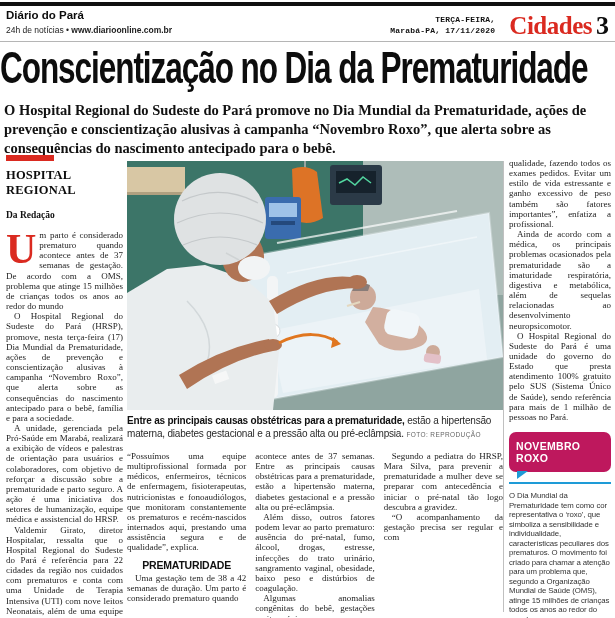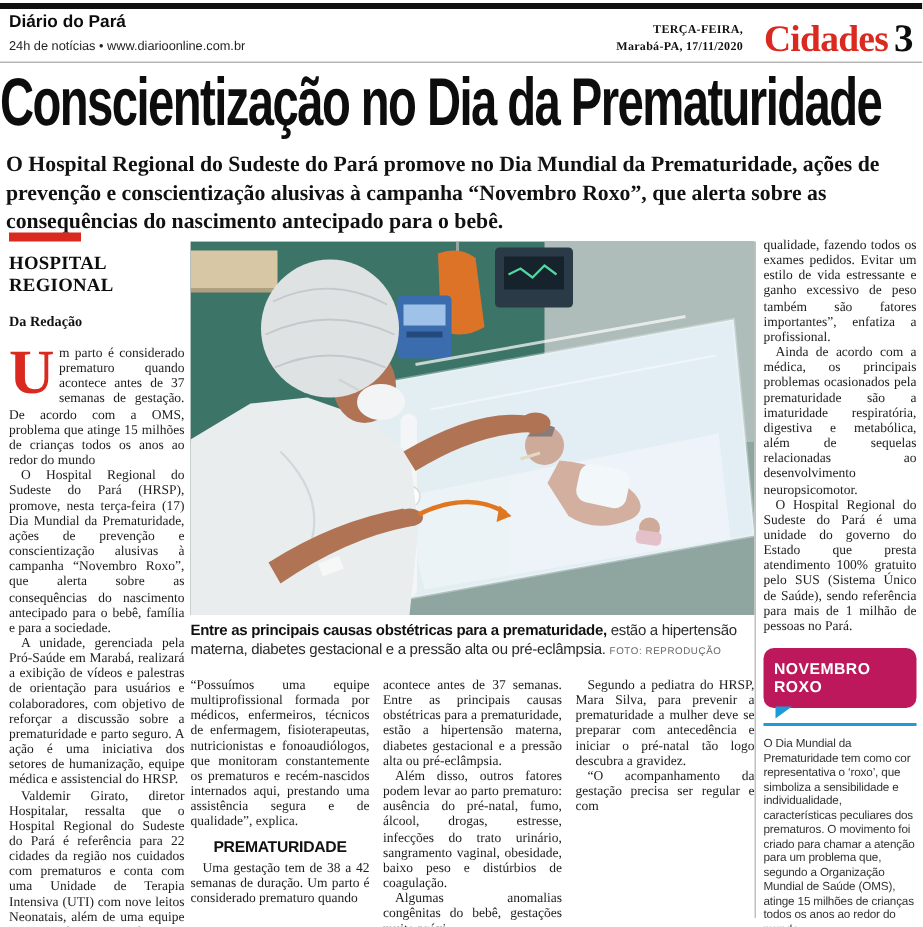--- a/index.html
+++ b/index.html
@@ -5,23 +5,23 @@
   html,body{margin:0;padding:0;width:615px;height:618px;background:#fff;}
   .page{position:relative;width:615px;height:618px;background:#fff;overflow:hidden;
         font-family:"Liberation Serif", serif;color:#1a1a1a;}
 
   
   .topbar{position:absolute;top:2px;left:0;width:615px;height:4px;background:#101010;}
   .masthead{position:absolute;top:9px;left:6px;width:603px;height:30px;
             display:flex;justify-content:space-between;align-items:flex-start;}
   .paper-name{font-family:"Liberation Sans",sans-serif;font-weight:bold;font-size:11.5px;color:#0c0c0c;line-height:1.2;}
   .tagline{font-family:"Liberation Sans",sans-serif;font-size:8.5px;color:#222;margin-top:2px;}
-  .tagline-url{font-weight:normal;}
+  .tagline-url{font-weight:bold;}
   .mh-right{display:flex;align-items:flex-start;gap:14px;}
-  .edition{font-family:Liberation Serif, serif;font-weight:bold;font-size:8px;color:#111;
+  .edition{font-family:Liberation Mono, monospace;font-weight:bold;font-size:8px;color:#111;
            text-align:right;line-height:1.35;margin-top:6px;letter-spacing:.2px;}
   .section-block{white-space:nowrap;margin-top:2px;}
   .section-name{font-family:"Liberation Serif",serif;font-weight:bold;font-size:25px;color:#da2a20;letter-spacing:-.5px;text-align:right;}
   .page-number{font-family:"Liberation Serif",serif;font-weight:bold;font-size:26px;color:#0c0c0c;margin-left:4px;}
   .mh-rule{position:absolute;top:41px;left:0;width:615px;height:1px;background:#b5b5b5;}
 
   
   .headline{position:absolute;top:44px;left:0;width:615px;height:54px;margin:0;overflow:hidden;}
   .headline-inner{display:inline-block;white-space:nowrap;font-family:"Liberation Sans",sans-serif;
         font-weight:bold;font-size:45px;letter-spacing:-1.5px;color:#0d0d0d;

